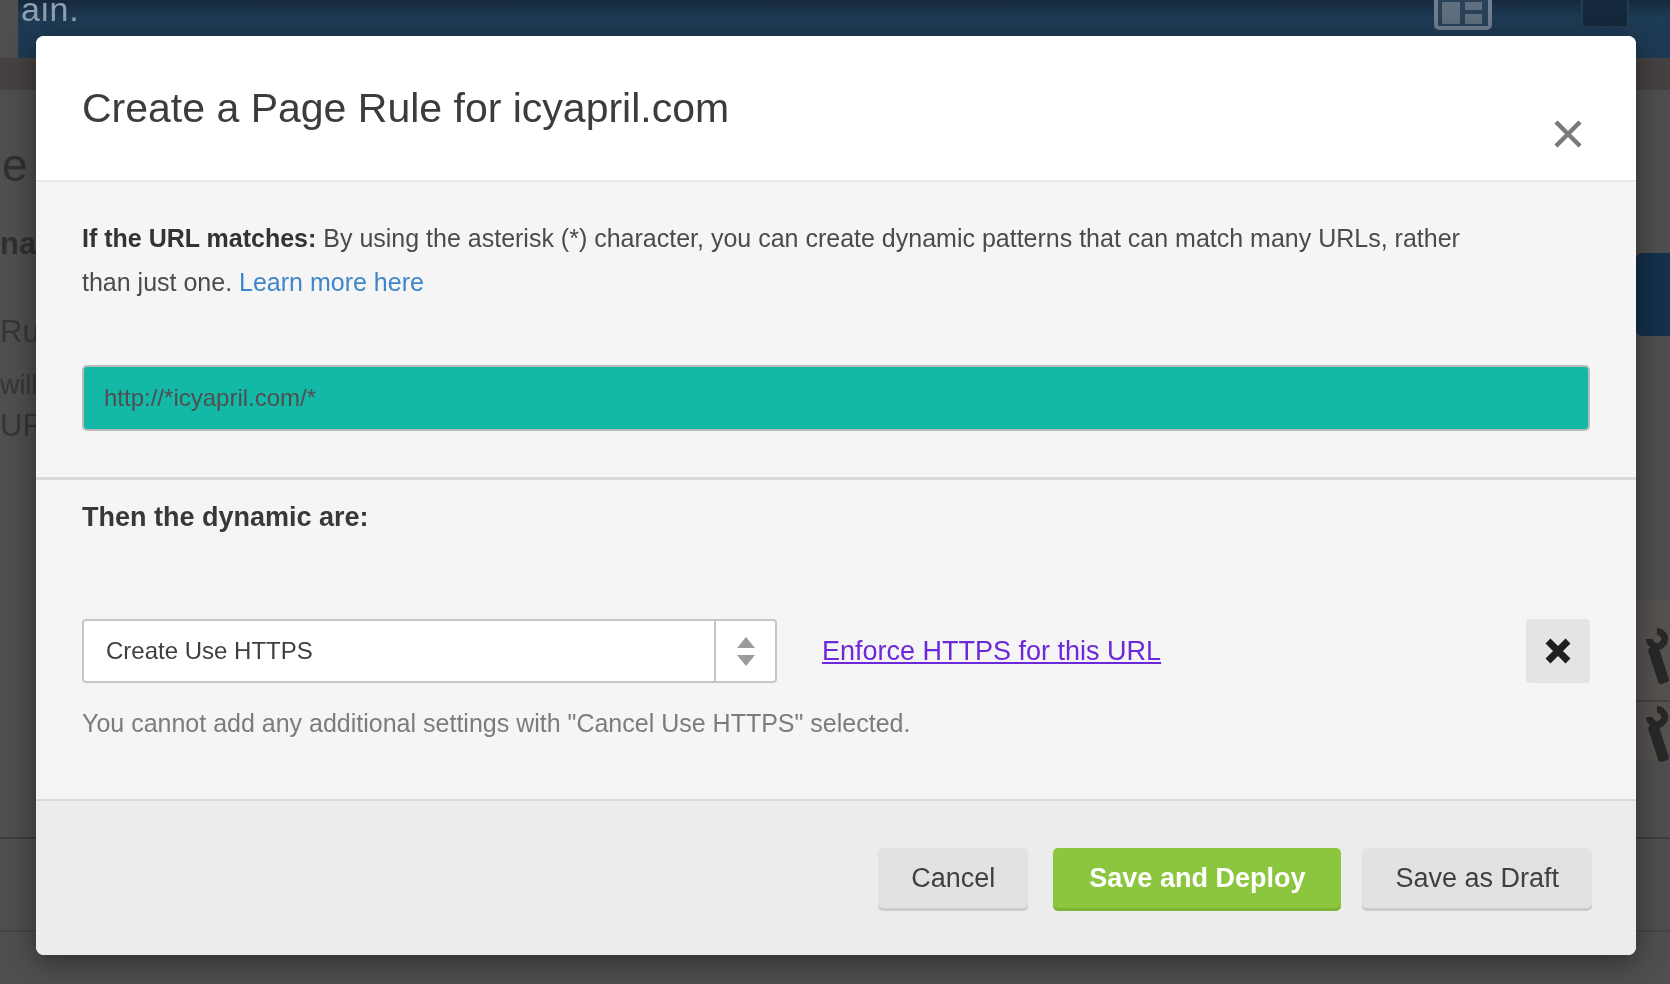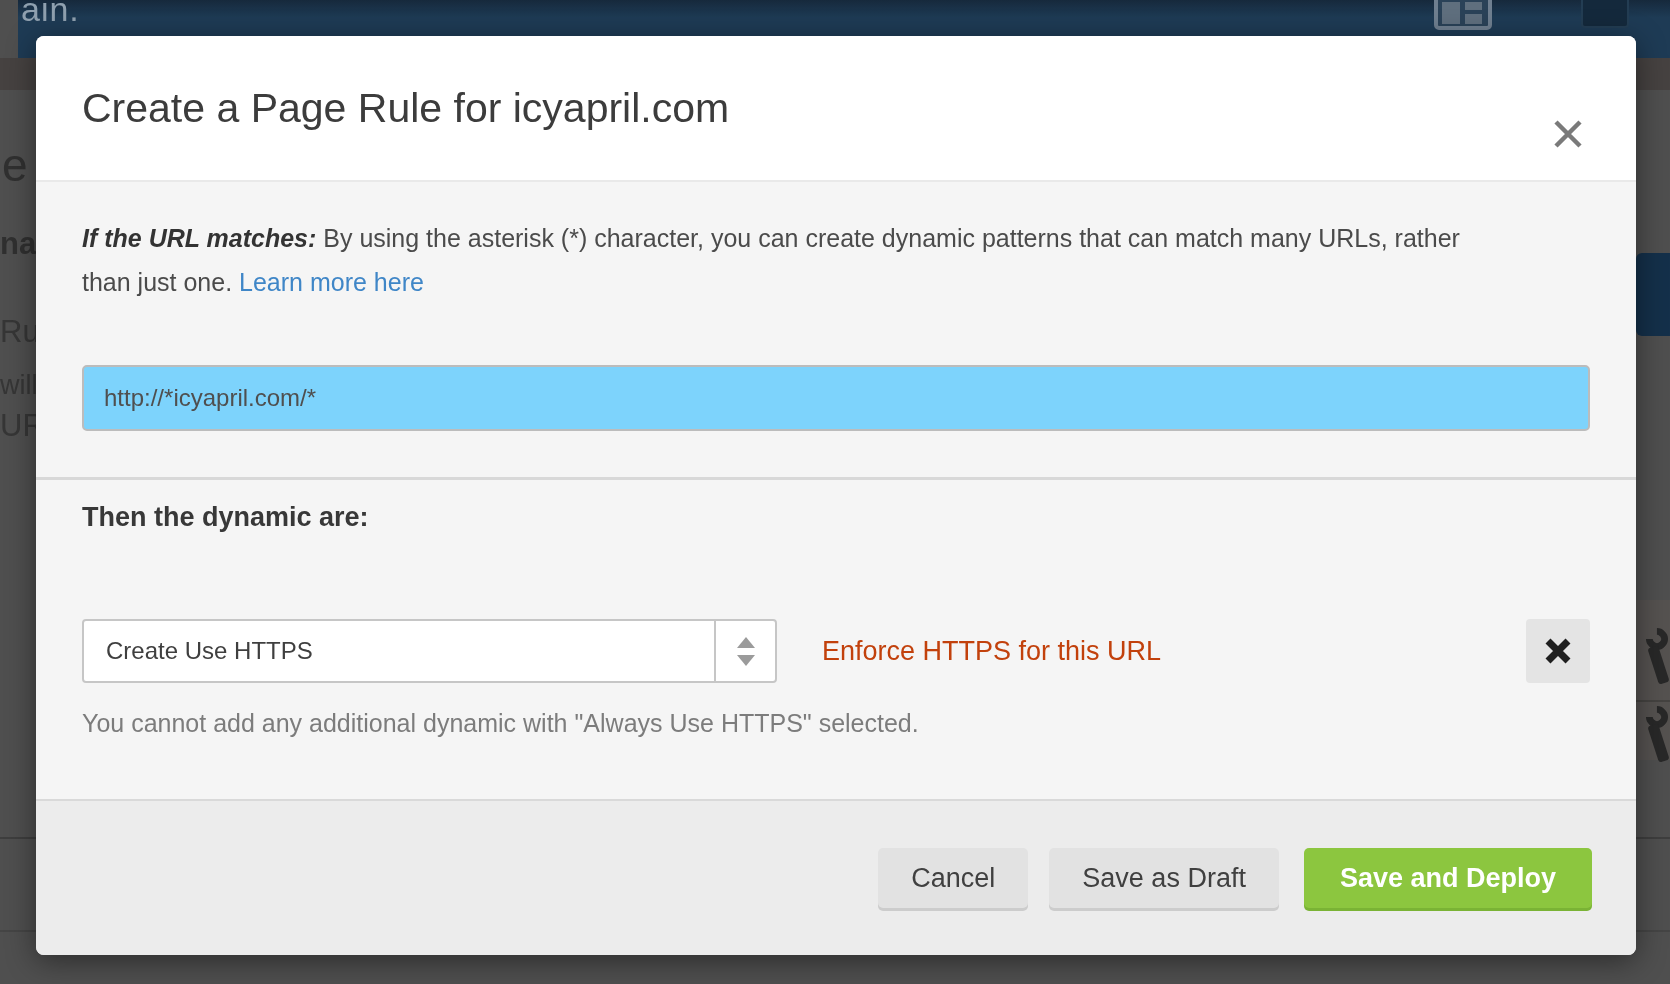--- a/index.html
+++ b/index.html
@@ -81,26 +81,26 @@
     background: none; border: none;
   }
 
   .modal-body {
     position: absolute; left: 0; top: 146px; width: 100%;
     padding: 34px 46px 0 46px;
   }
   .url-paragraph {
     font-size: 25px; line-height: 44px; color: #4b4b4b; max-width: 1420px;
   }
-  .url-paragraph b { color: #333333; font-weight: 700; font-style: italic; }
+  .url-paragraph b { color: #333333; font-weight: 700; }
   .url-link { color: #3f86c7; text-decoration: none; cursor: pointer; }
 
   .url-input {
     display: block; margin-top: 61px; width: 1508px; height: 66px;
-    background: #7dd3fc; border: 2px solid #bcbcbc; border-radius: 5px;
+    background: #14b8a6; border: 2px solid #bcbcbc; border-radius: 5px;
     font-family: "Liberation Sans", "DejaVu Sans", sans-serif;
     font-size: 24px; color: #4f4f4f; padding: 0 20px;
   }
 
   .section-divider {
     margin: 46px -46px 0 -46px; height: 3px; background: #d8d8d8; border: none;
   }
 
   .settings-heading {
     margin-top: 22px; font-size: 27px; font-weight: 700; color: #383838;
@@ -117,21 +117,21 @@
   .setting-select .value {
     flex: 1; padding-left: 22px; font-size: 24px; color: #3f3f3f;
   }
   .setting-select .stepper {
     width: 61px; height: 100%; border-left: 2px solid #c6c6c6;
     display: flex; flex-direction: column; align-items: center; justify-content: center; gap: 7px;
   }
   .tri-up    { width: 0; height: 0; border-left: 9px solid transparent; border-right: 9px solid transparent; border-bottom: 11px solid #9b9b9b; }
   .tri-down  { width: 0; height: 0; border-left: 9px solid transparent; border-right: 9px solid transparent; border-top: 11px solid #9b9b9b; }
 
-  .setting-desc { margin-left: 45px; font-size: 27px; color: #c2410c; }
+  .setting-desc { margin-left: 45px; font-size: 27px; color: #6d28d9; text-decoration: underline; }
 
   .setting-remove {
     margin-left: auto; width: 64px; height: 64px;
     background: #e4e4e4; border: none; border-radius: 4px; cursor: pointer;
     display: flex; align-items: center; justify-content: center;
   }
 
   .settings-note { margin-top: 26px; font-size: 25px; color: #7c7c7c; }
 
   .modal-footer {
@@ -226,22 +226,22 @@
 
       <span class="setting-desc">Enforce HTTPS for this URL</span>
 
       <button class="setting-remove">
         <svg width="30" height="30" viewBox="0 0 30 30">
           <path d="M5 5 L25 25 M25 5 L5 25" stroke="#1f1f1f" stroke-width="7" fill="none"></path>
         </svg>
       </button>
     </div>
 
-    <p class="settings-note">You cannot add any additional dynamic with "Always Use HTTPS" selected.</p>
+    <p class="settings-note">You cannot add any additional settings with "Cancel Use HTTPS" selected.</p>
   </div>
 
   <div class="modal-footer">
     <button class="btn btn-gray">Cancel</button>
+    <button class="btn btn-green">Save and Deploy</button>
     <button class="btn btn-gray">Save as Draft</button>
-    <button class="btn btn-green">Save and Deploy</button>
   </div>
 
 </div>
 
 </body></html>

